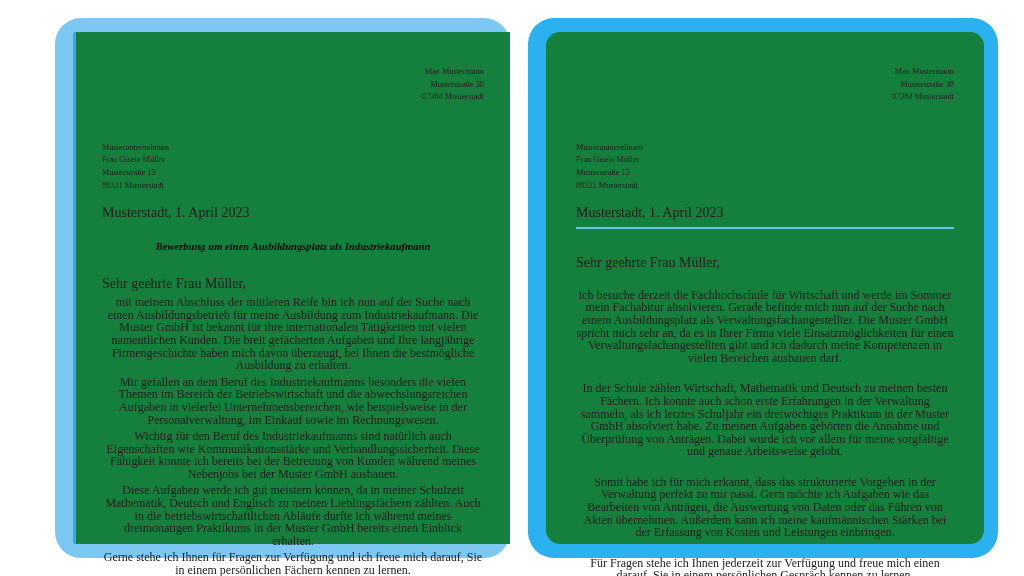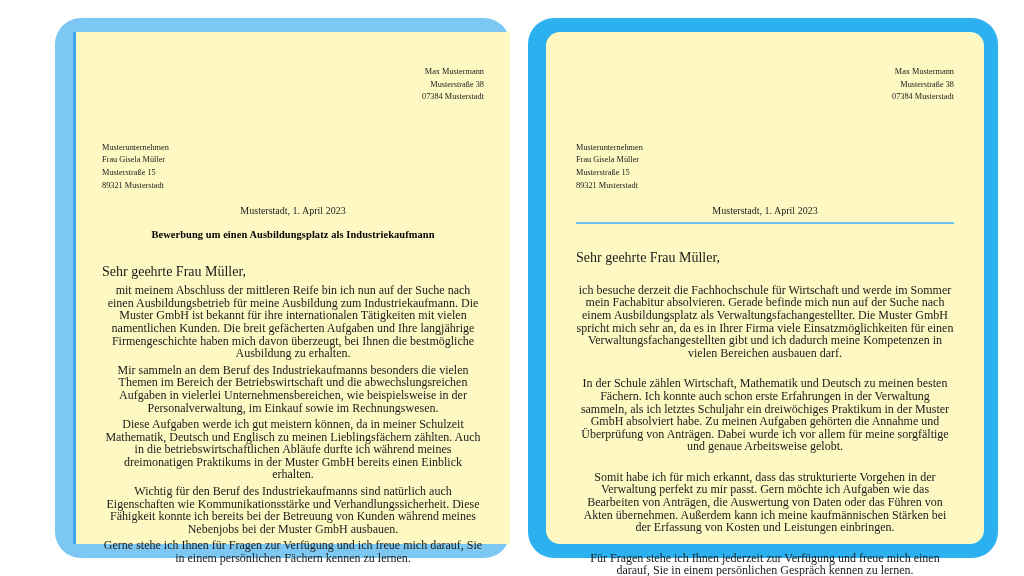--- a/index.html
+++ b/index.html
@@ -25,21 +25,21 @@
   .card-right{
     left:528px;top:18px;width:470px;height:540px;
     background:#2bb0f0;
     padding:14px 14px 14px 18px;
   }
   .paper{
     position:relative;
     box-sizing:border-box;
     height:100%;
     width:100%;
-    background:#fef9c3;
+    background:#15803d;
   }
   .paper-left{
     border-top-left-radius:2px;
     border-bottom-left-radius:2px;
     border-top-right-radius:0;
     border-bottom-right-radius:0;
     border-left:3px solid #3aa7ef;
     padding:18px 26px 10px 26px;
   }
   .paper-right{
@@ -58,32 +58,33 @@
   .sender-right{margin-top:16px;}
 
   .recipient{
     font-size:8.3px;
     line-height:12.6px;
     color:#1a1a1a;
     margin-top:38px;
   }
 
   .place-date{
-    text-align:center;
-    font-size:10px;
+    text-align:left;
+    font-size:14px;
     color:#1a1a1a;
     margin-top:13px;
   }
 
   .subject{
     font-size:10.4px;
     font-weight:bold;
     color:#000000;
-    margin-top:13px;
+    margin-top:20px;
     letter-spacing:0.1px;
+    font-style:italic;
   }
   .subject-left{text-align:center;}
   .subject-right{text-align:center;}
 
   .subject-rule{
     height:1.6px;
     background:#6cc3ef;
     margin-top:6px;
   }
 
@@ -143,23 +144,23 @@
         <div>89321 Musterstadt</div>
       </div>
 
       <div class="place-date">Musterstadt, 1. April 2023</div>
 
       <div class="subject subject-left">Bewerbung um einen Ausbildungsplatz als Industriekaufmann</div>
 
       <div class="salutation">Sehr geehrte Frau Müller,</div>
 
       <p class="body-par">mit meinem Abschluss der mittleren Reife bin ich nun auf der Suche nach einen Ausbildungsbetrieb für meine Ausbildung zum Industriekaufmann. Die Muster GmbH ist bekannt für ihre internationalen Tätigkeiten mit vielen namentlichen Kunden. Die breit gefächerten Aufgaben und Ihre langjährige Firmengeschichte haben mich davon überzeugt, bei Ihnen die bestmögliche Ausbildung zu erhalten.</p>
-      <p class="body-par">Mir sammeln an dem Beruf des Industriekaufmanns besonders die vielen Themen im Bereich der Betriebswirtschaft und die abwechslungsreichen Aufgaben in vielerlei Unternehmensbereichen, wie beispielsweise in der Personalverwaltung, im Einkauf sowie im Rechnungswesen.</p>
+      <p class="body-par">Mir gefallen an dem Beruf des Industriekaufmanns besonders die vielen Themen im Bereich der Betriebswirtschaft und die abwechslungsreichen Aufgaben in vielerlei Unternehmensbereichen, wie beispielsweise in der Personalverwaltung, im Einkauf sowie im Rechnungswesen.</p>
+      <p class="body-par">Wichtig für den Beruf des Industriekaufmanns sind natürlich auch Eigenschaften wie Kommunikationsstärke und Verhandlungssicherheit. Diese Fähigkeit konnte ich bereits bei der Betreuung von Kunden während meines Nebenjobs bei der Muster GmbH ausbauen.</p>
       <p class="body-par">Diese Aufgaben werde ich gut meistern können, da in meiner Schulzeit Mathematik, Deutsch und Englisch zu meinen Lieblingsfächern zählten. Auch in die betriebswirtschaftlichen Abläufe durfte ich während meines dreimonatigen Praktikums in der Muster GmbH bereits einen Einblick erhalten.</p>
-      <p class="body-par">Wichtig für den Beruf des Industriekaufmanns sind natürlich auch Eigenschaften wie Kommunikationsstärke und Verhandlungssicherheit. Diese Fähigkeit konnte ich bereits bei der Betreuung von Kunden während meines Nebenjobs bei der Muster GmbH ausbauen.</p>
       <p class="body-par">Gerne stehe ich Ihnen für Fragen zur Verfügung und ich freue mich darauf, Sie in einem persönlichen Fächern kennen zu lernen.</p>
 
       <div class="closing">Mit freundlichen Grüßen</div>
 
       <div class="signature">
         <svg width="110" height="30" viewBox="0 0 110 30" fill="none" xmlns="http://www.w3.org/2000/svg">
           <g stroke="#111111" stroke-width="1.5" stroke-linecap="round" stroke-linejoin="round" fill="none">
             <path d="M3 4 C3 13, 4 20, 9 21 C14 22, 15 14, 15 5"></path>
             <path d="M15 12 C17 18, 19 21, 21 20 C23 19, 23 14, 22 11 C24 16, 26 20, 28 19"></path>
             <path d="M30 3 C30 12, 31 18, 31 20"></path>

